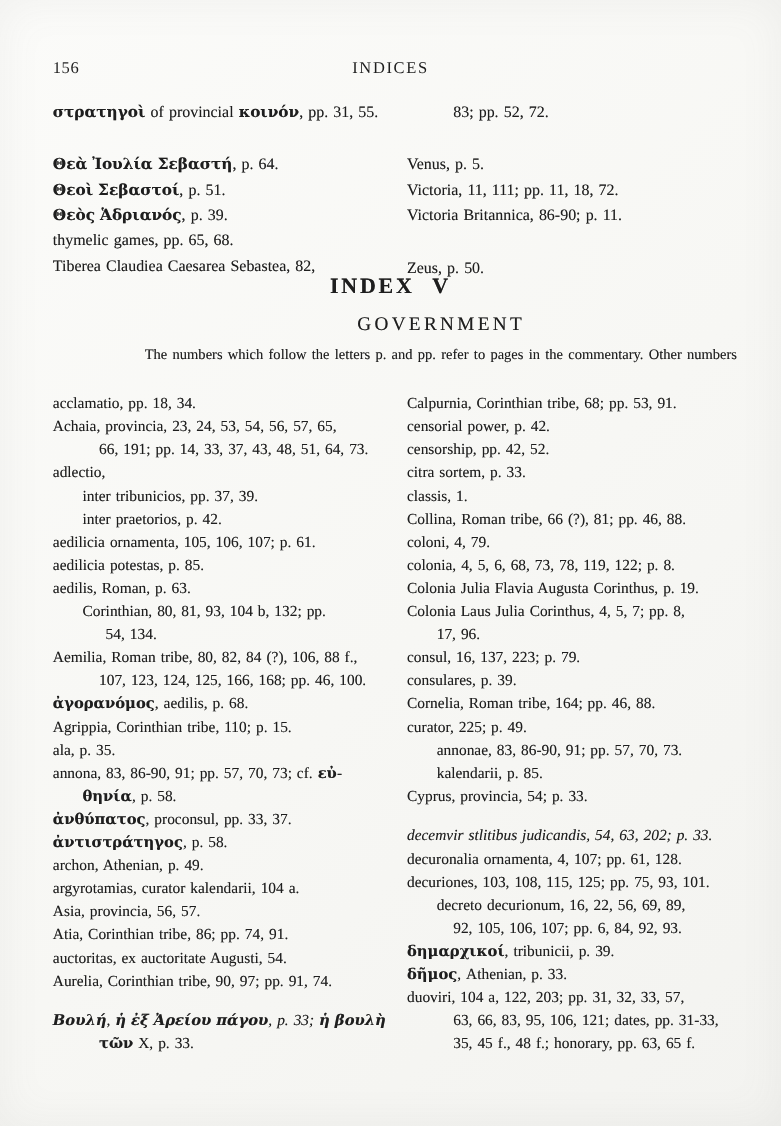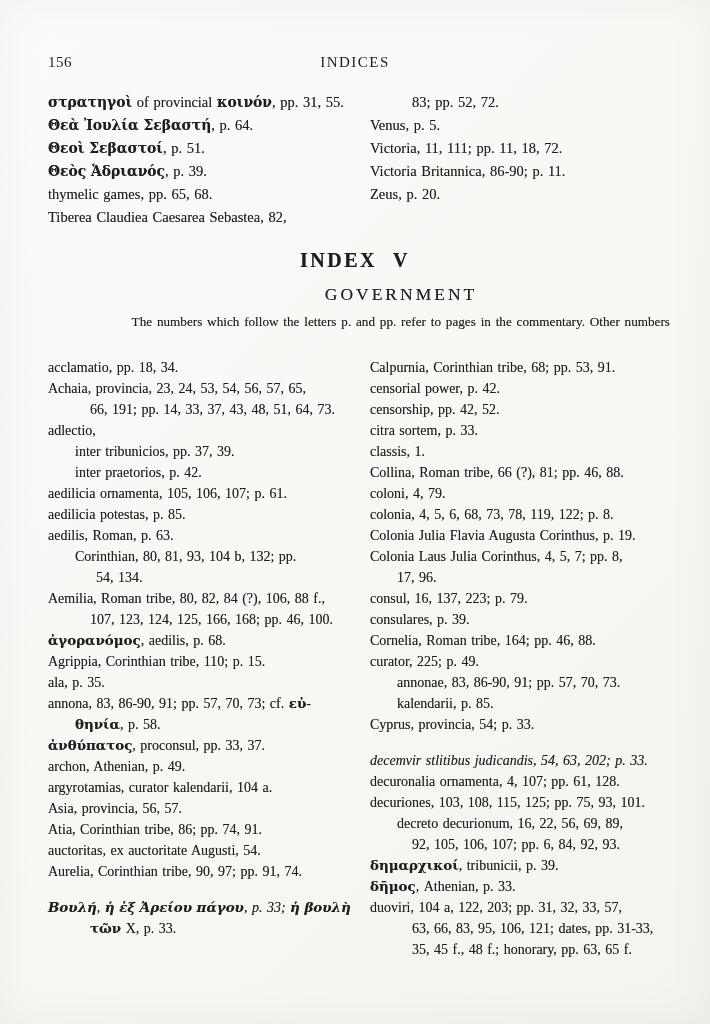--- a/index.html
+++ b/index.html
@@ -45,21 +45,21 @@
   .line {
     white-space: nowrap;
     word-spacing: 1px;
     text-shadow: 0 0 0.5px rgba(20,20,20,0.45);
   }
   .cont .line { font-size: 14.5px; line-height: 23px; }
   .main .line { font-size: 14px;   line-height: 21px; }
   .lv1 { padding-left: 42px; }
   .lv2 { padding-left: 27px; }
   .lv3 { padding-left: 48px; }
-  .cont .gap { margin-top: 0; }
+  .cont .gap { margin-top: 25px; }
   .main .gap { margin-top: 15px; font-style: italic; }
   .greek {
     font-weight: bold;
     font-family: "DejaVu Serif", serif;
     font-size: 0.96em;
   }
   .index-heading {
     position: absolute;
     left: 0;
     top: 249px;
@@ -110,21 +110,21 @@
       <div class="line lv0"><span class="greek">Θεοὶ</span> <span class="greek">Σεβαστοί</span>, p. 51.</div>
       <div class="line lv0"><span class="greek">Θεὸς</span> <span class="greek">Ἁδριανός</span>, p. 39.</div>
       <div class="line lv0">thymelic games, pp. 65, 68.</div>
       <div class="line lv0">Tiberea Claudiea Caesarea Sebastea, 82,</div>
     </div>
   <div class="col cont" id="cont-right">
       <div class="line lv1">83; pp. 52, 72.</div>
       <div class="line lv0 gap">Venus, p. 5.</div>
       <div class="line lv0">Victoria, 11, 111; pp. 11, 18, 72.</div>
       <div class="line lv0">Victoria Britannica, 86-90; p. 11.</div>
-      <div class="line lv0 gap">Zeus, p. 20.</div>
+      <div class="line lv0 gap">Zeus, p. 50.</div>
     </div>
 
   <h1 class="index-heading">INDEX V</h1>
   <h2 class="index-subheading">GOVERNMENT</h2>
 
   <div class="note">
     <div class="note-line n1">The numbers which follow the letters p. and pp. refer to pages in the commentary. Other numbers</div>
   </div>
 
   <div class="col main" id="main-left">
@@ -140,20 +140,21 @@
       <div class="line lv2">Corinthian, 80, 81, 93, 104 b, 132; pp.</div>
       <div class="line lv3">54, 134.</div>
       <div class="line lv0">Aemilia, Roman tribe, 80, 82, 84 (?), 106, 88 f.,</div>
       <div class="line lv1">107, 123, 124, 125, 166, 168; pp. 46, 100.</div>
       <div class="line lv0"><span class="greek">ἀγορανόμος</span>, aedilis, p. 68.</div>
       <div class="line lv0">Agrippia, Corinthian tribe, 110; p. 15.</div>
       <div class="line lv0">ala, p. 35.</div>
       <div class="line lv0">annona, 83, 86-90, 91; pp. 57, 70, 73; cf. <span class="greek">εὐ</span>-</div>
       <div class="line lv2"><span class="greek">θηνία</span>, p. 58.</div>
       <div class="line lv0"><span class="greek">ἀνθύπατος</span>, proconsul, pp. 33, 37.</div>
+      <div class="line lv0"><span class="greek">ἀντιστράτηγος</span>, p. 58.</div>
       <div class="line lv0">archon, Athenian, p. 49.</div>
       <div class="line lv0">argyrotamias, curator kalendarii, 104 a.</div>
       <div class="line lv0">Asia, provincia, 56, 57.</div>
       <div class="line lv0">Atia, Corinthian tribe, 86; pp. 74, 91.</div>
       <div class="line lv0">auctoritas, ex auctoritate Augusti, 54.</div>
       <div class="line lv0">Aurelia, Corinthian tribe, 90, 97; pp. 91, 74.</div>
       <div class="line lv0 gap"><span class="greek">Βουλή</span>, <span class="greek">ἡ</span> <span class="greek">ἐξ</span> <span class="greek">Ἀρείου</span> <span class="greek">πάγου</span>, p. 33; <span class="greek">ἡ</span> <span class="greek">βουλὴ</span></div>
       <div class="line lv1"><span class="greek">τῶν</span> X, p. 33.</div>
     </div>
   <div class="col main" id="main-right">

